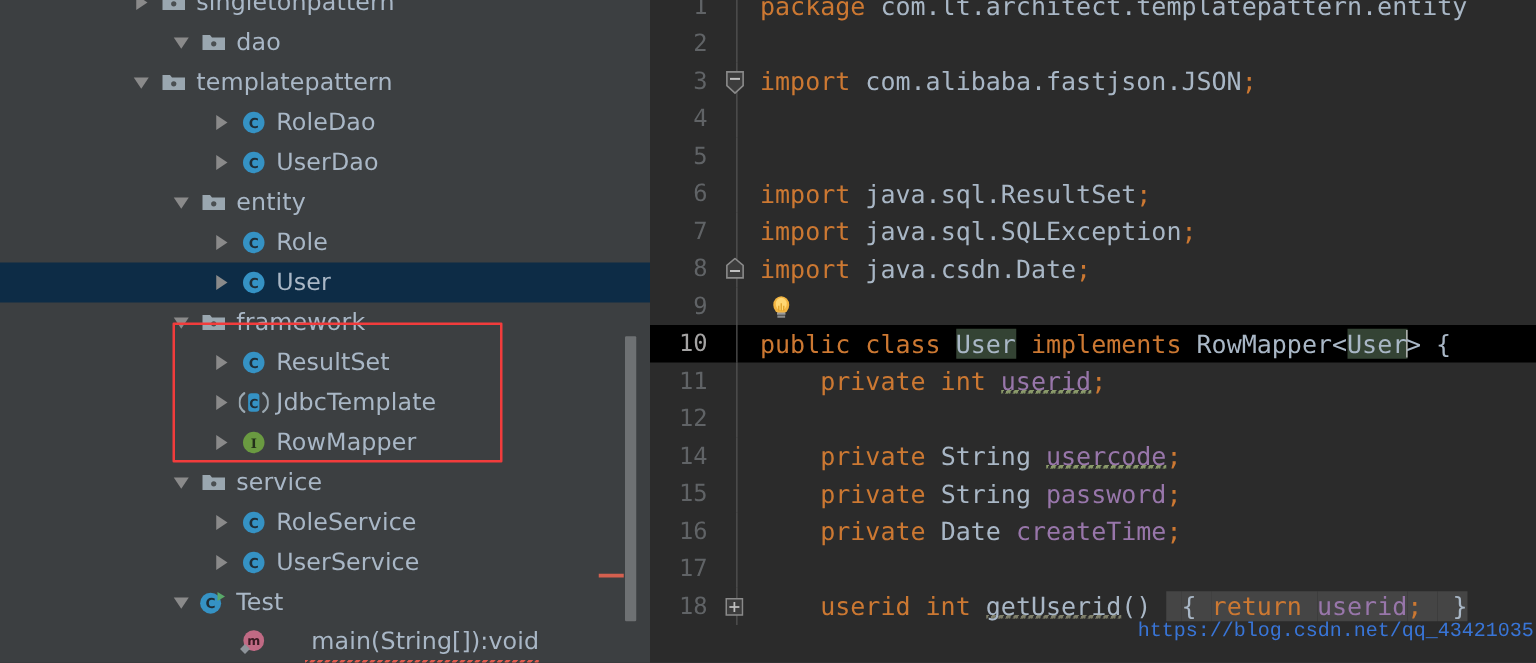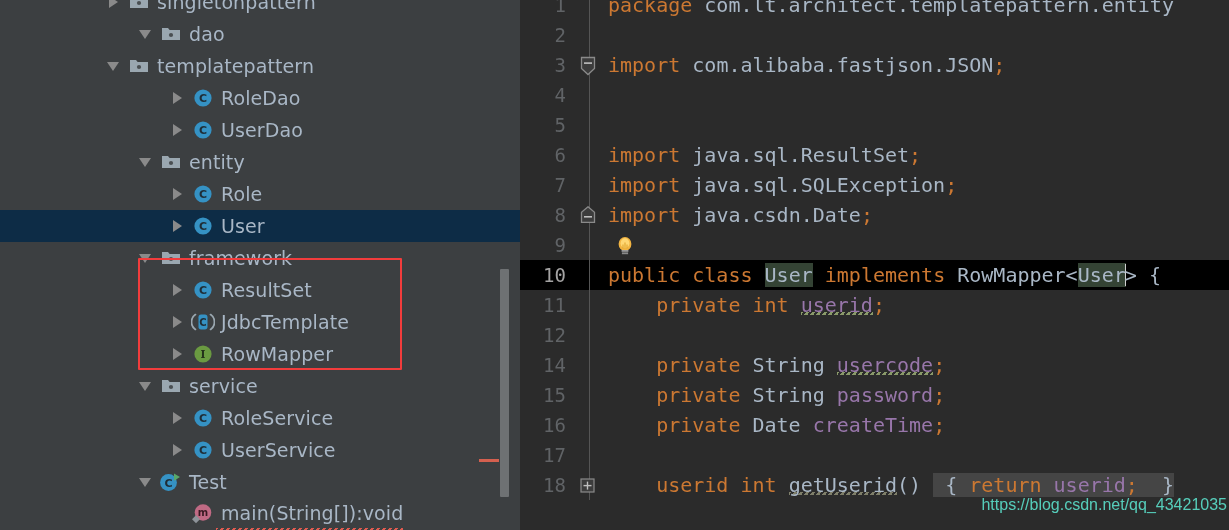--- a/index.html
+++ b/index.html
@@ -29,20 +29,21 @@
   .arrow.down i{border-top:9px solid #8a8a8a;border-left:6px solid transparent;border-right:6px solid transparent;}
   .arrow.none i{border:none;}
 
   .ico{width:26px;flex:0 0 26px;display:flex;align-items:center;justify-content:center;position:relative;}
   .ico svg{display:block;}
   .tlabel{padding-left:5px;letter-spacing:.1px;}
   .tlabel.err{
     background-image:repeating-linear-gradient(125deg,#e05a4f 0 2px,transparent 2px 4px);
     background-size:6px 4px;background-repeat:repeat-x;background-position:left bottom;
     padding-bottom:3px;
+    margin-left:28px;
   }
 
   
   #redbox{
     position:absolute;border:2px solid #f23c3c;border-radius:1px;
     left:138px;top:258px;width:260px;height:108px;pointer-events:none;
   }
 
   
   #tree-scroll{
@@ -85,22 +86,22 @@
     background-image:repeating-linear-gradient(125deg,#7f7f6a 0 2px,transparent 2px 4px);
     background-size:6px 3px;background-repeat:repeat-x;background-position:left 92%;text-align:center;
   }
   .caret{
     display:inline-block;width:1px;height:22px;background:#cfcfcf;
     vertical-align:-4px;margin:0 -1px;
   }
   .bulb{position:absolute;left:95px;top:5px;}
   .fold-minus-top,.fold-minus-bot,.fold-plus{position:absolute;left:8px;}
   #watermark{
-    position:absolute;right:2px;bottom:16px;color:#5eead4;font-size:16px;
-    font-family:Liberation Sans, sans-serif;opacity:.85;
+    position:absolute;right:2px;bottom:16px;color:#3b82f6;font-size:16px;
+    font-family:Liberation Mono, monospace;opacity:.85;
   }
 </style>
 </head>
 <body>
 
 <div id="app">
 
   <div id="tree-panel">
     <div class="tree-rows" id="tree-rows">
         <div class="tree-row">

